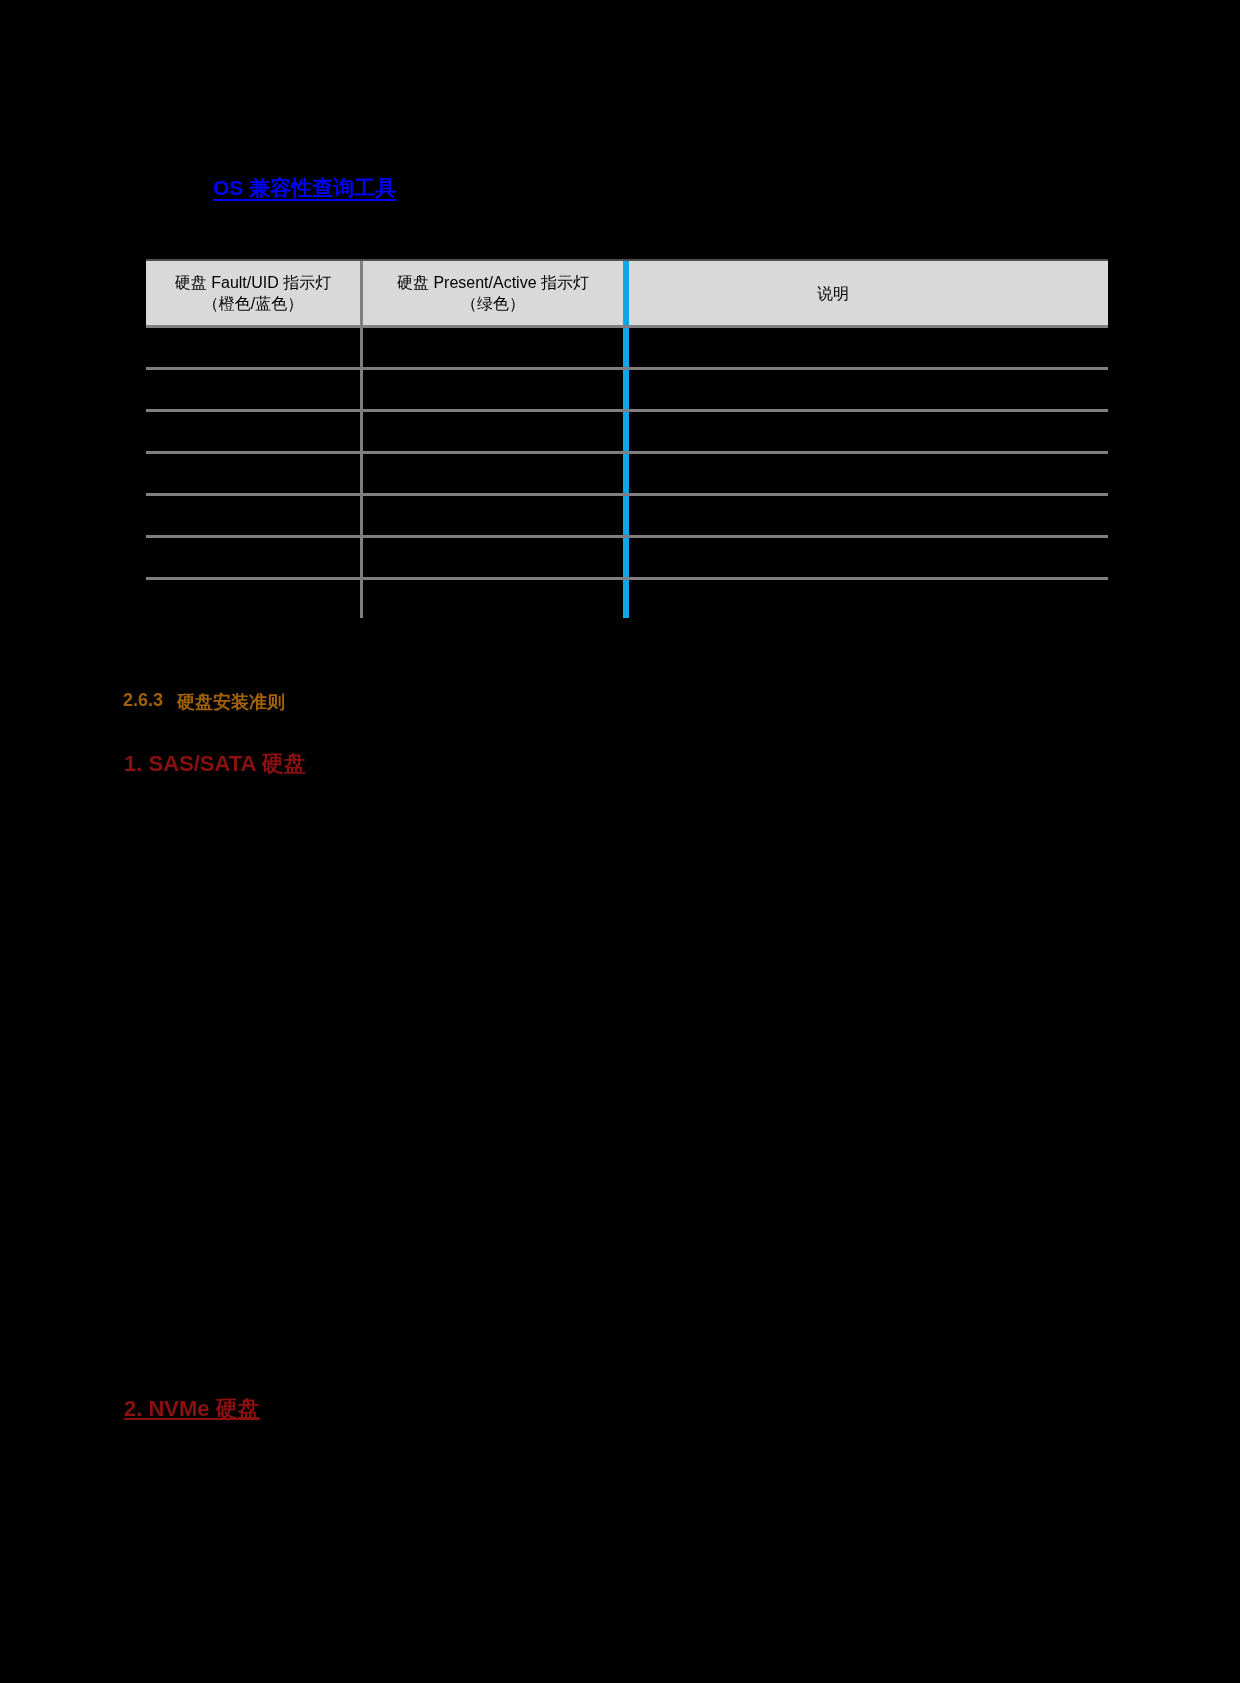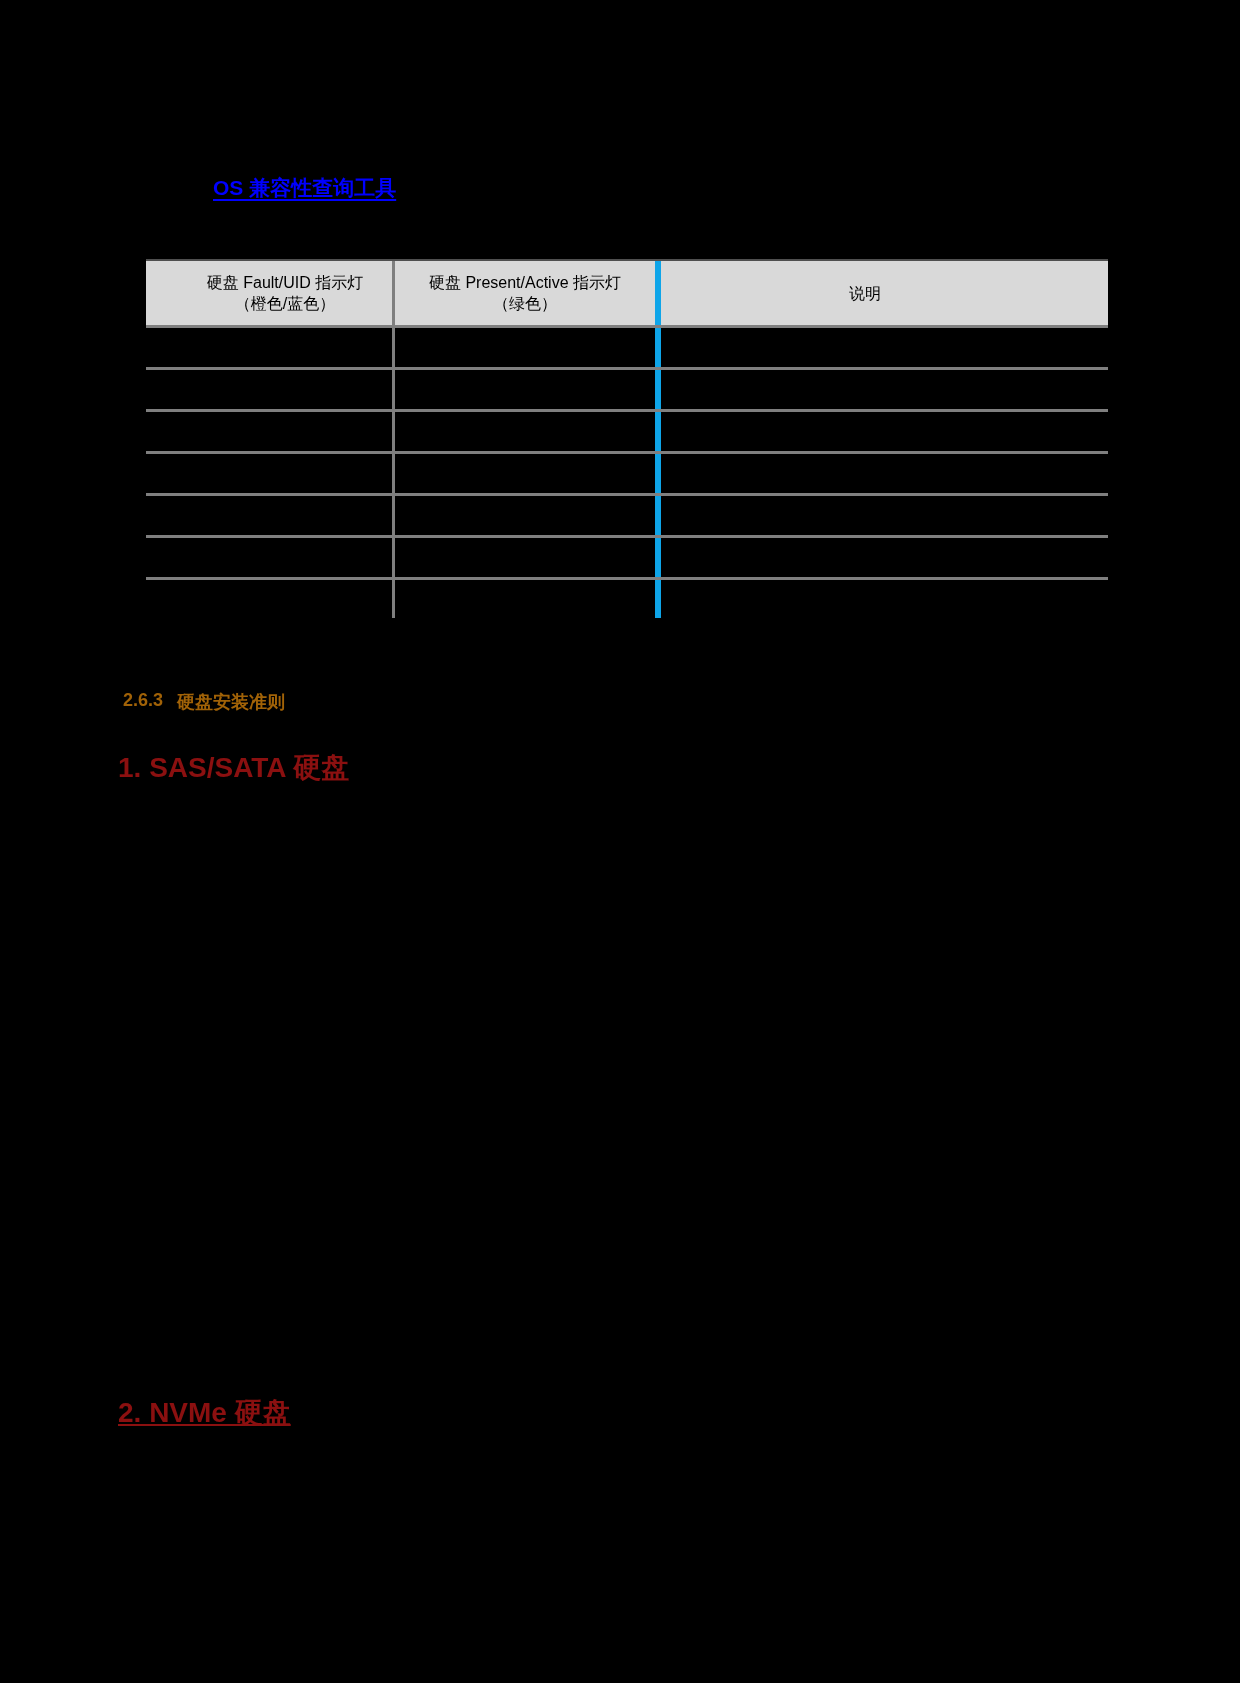--- a/index.html
+++ b/index.html
@@ -58,41 +58,41 @@
   .led-table .trow.last {
     height: 41px;
   }
   .cell {
     box-sizing: border-box;
     display: flex;
     flex-direction: column;
     align-items: center;
     justify-content: center;
   }
-  .cell.c1 { width: 217px; border-right: 3px solid #7F7F7F; margin-left: 32px; }
+  .cell.c1 { width: 217px; border-right: 3px solid #7F7F7F; }
   .cell.c2 { width: 266px; border-right: 6px solid #0ea5e9; }
   .cell.c3 { width: 408px; }
 
   
   .sec-heading {
     position: absolute;
     left: 123px;
     top: 690px;
     display: flex;
     font-size: 18px;
     font-weight: bold;
     color: #a16207;
     white-space: nowrap;
   }
   .sec-heading .sec-num { margin-right: 14px; }
 
   .sub-heading {
     position: absolute;
-    left: 118px;
-    font-size: 28px;
+    left: 124px;
+    font-size: 22px;
     font-weight: bold;
     color: #8B1010;
     white-space: nowrap;
   }
   .sub-heading.s1 { top: 749px; }
   .sub-heading.s2 { top: 1394px; text-decoration: underline; }
 </style>
 </head>
 <body>
 

